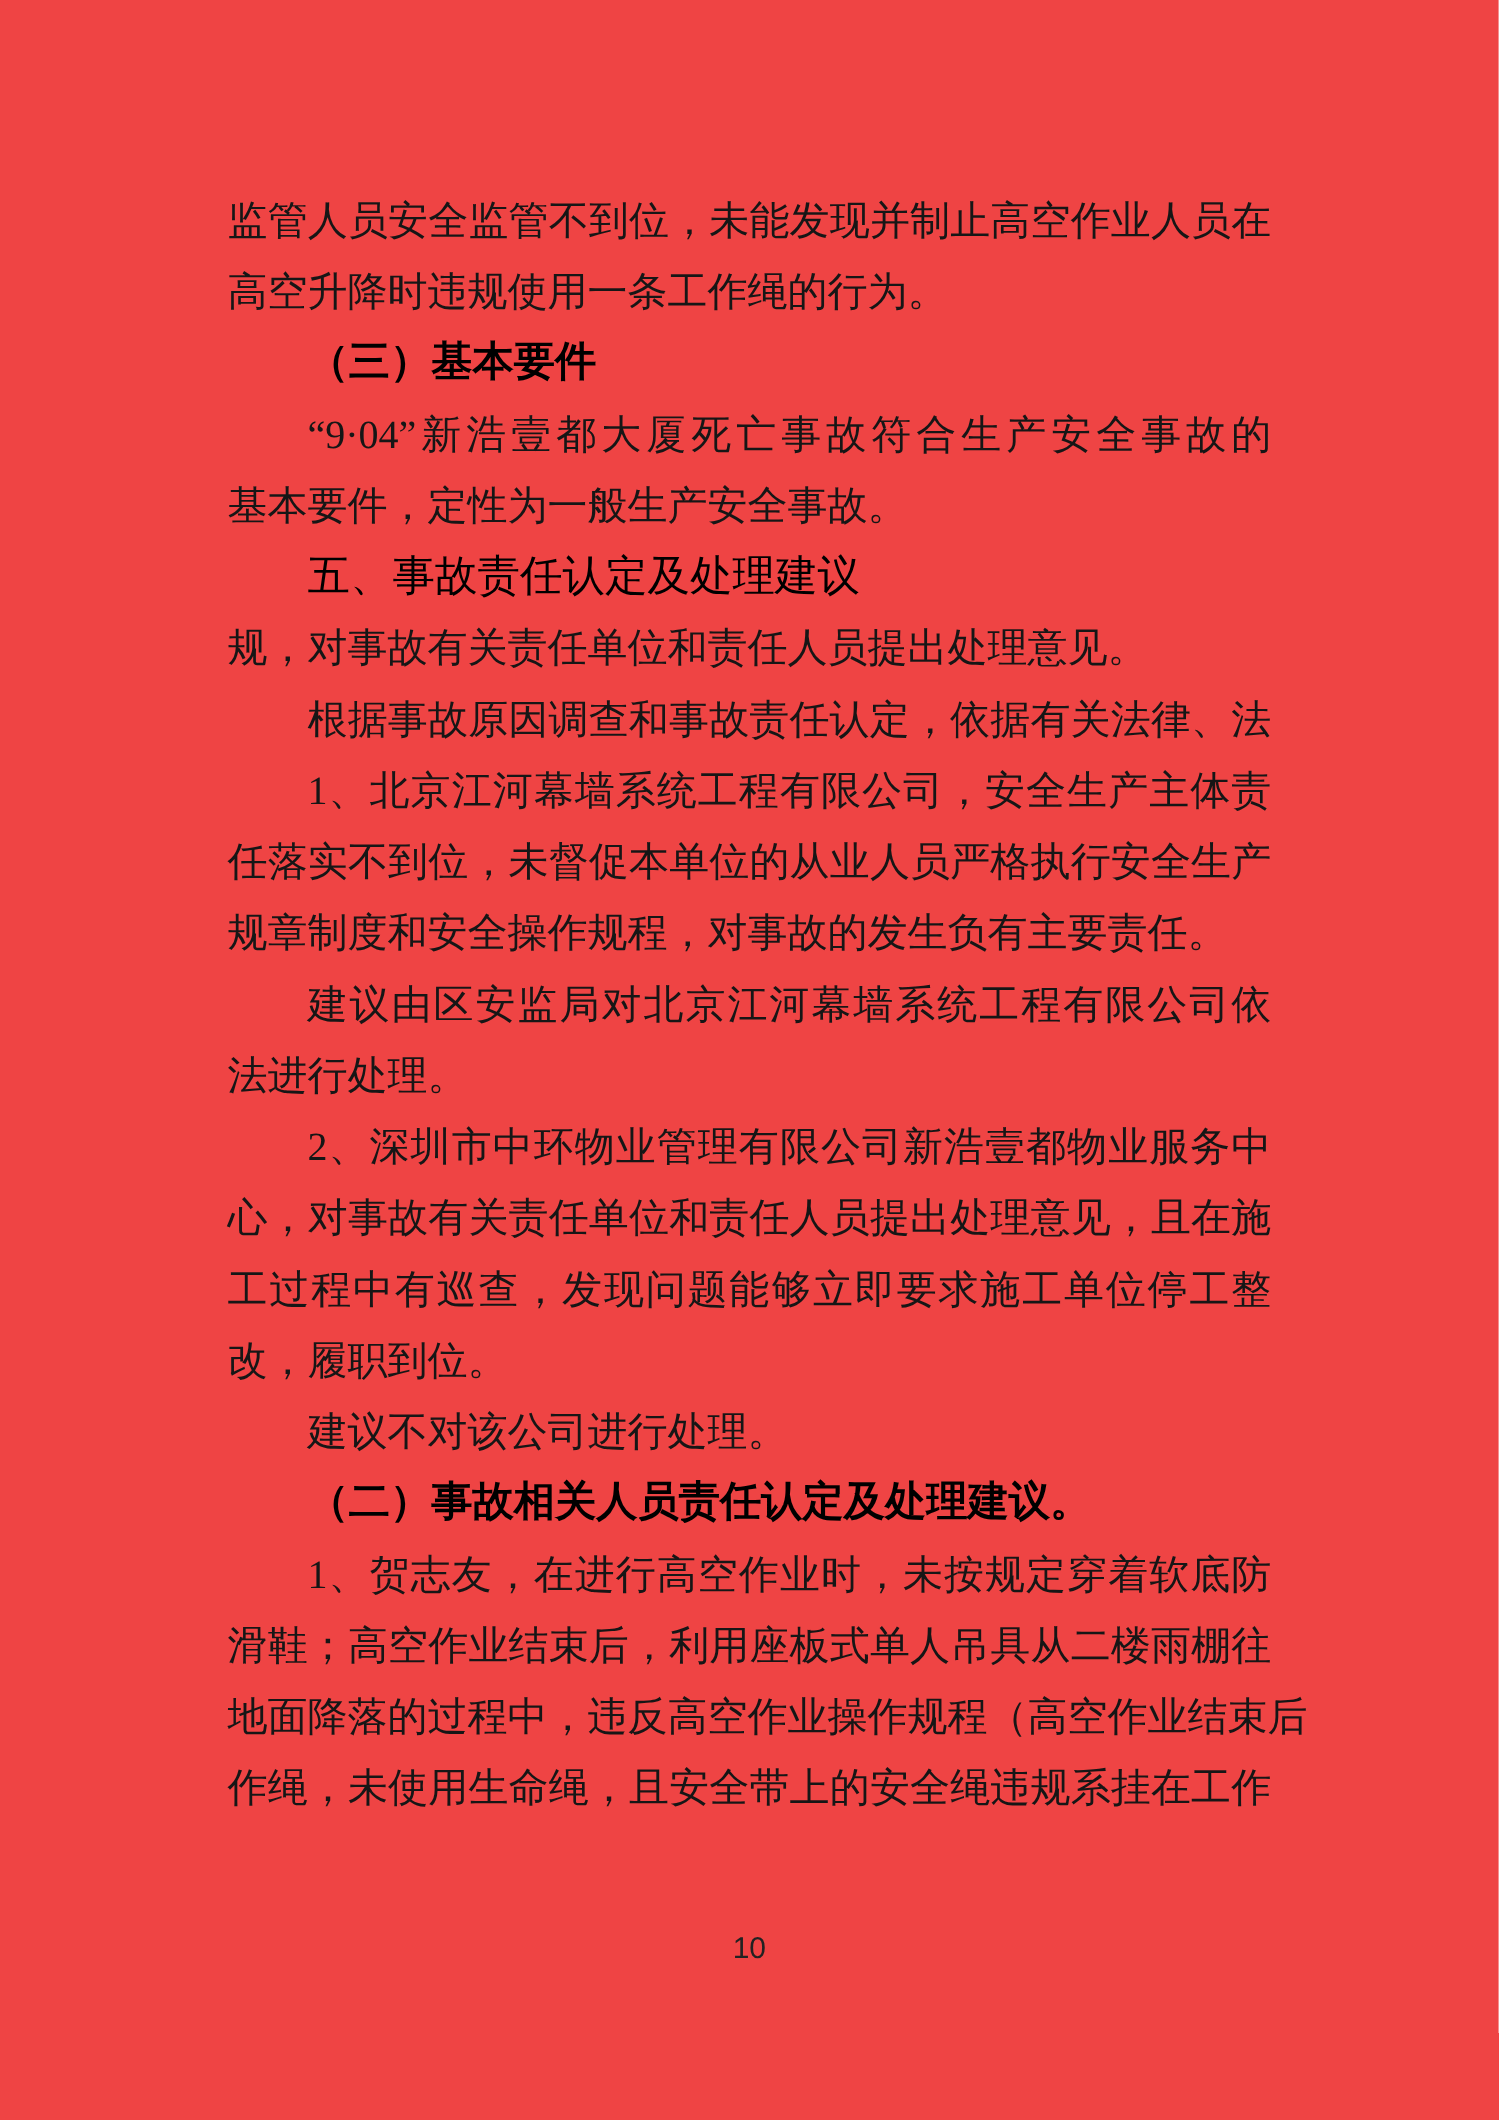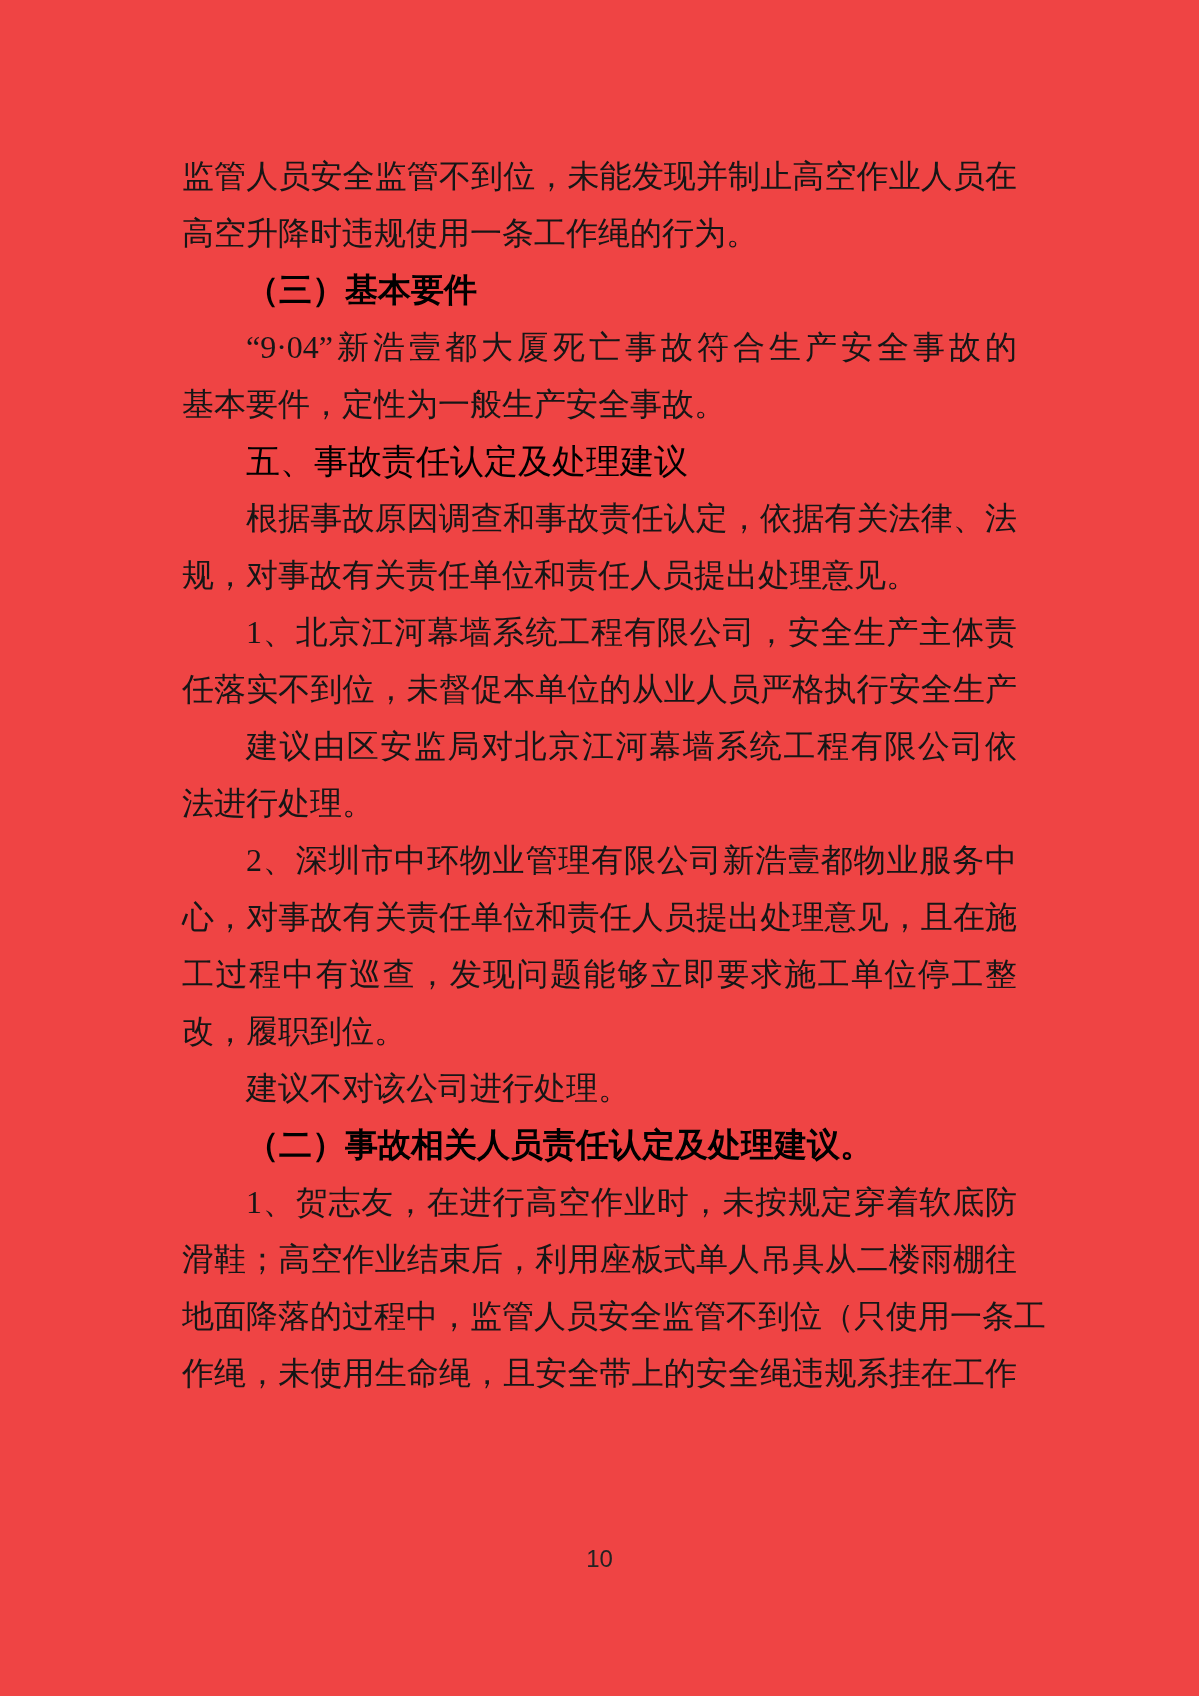--- a/index.html
+++ b/index.html
@@ -68,34 +68,35 @@
 <body>
 
 <div class="page">
   <div class="content">
     <div class="line jf">监管人员安全监管不到位，未能发现并制止高空作业人员在</div>
     <div class="line">高空升降时违规使用一条工作绳的行为。</div>
     <div class="line ind h">（三）基本要件</div>
     <div class="line ind jf">“9·04”新浩壹都大厦死亡事故符合生产安全事故的</div>
     <div class="line">基本要件，定性为一般生产安全事故。</div>
     <div class="line ind hs">五、事故责任认定及处理建议</div>
+    <div class="line">规，对事故有关责任单位和责任人员提出处理意见。</div>
     <div class="line ind jf">根据事故原因调查和事故责任认定，依据有关法律、法</div>
-    <div class="line">规，对事故有关责任单位和责任人员提出处理意见。</div>
     <div class="line ind jf">1、北京江河幕墙系统工程有限公司，安全生产主体责</div>
     <div class="line jf">任落实不到位，未督促本单位的从业人员严格执行安全生产</div>
+    <div class="line">规章制度和安全操作规程，对事故的发生负有主要责任。</div>
     <div class="line ind jf">建议由区安监局对北京江河幕墙系统工程有限公司依</div>
     <div class="line">法进行处理。</div>
     <div class="line ind jf">2、深圳市中环物业管理有限公司新浩壹都物业服务中</div>
     <div class="line jf">心，对事故有关责任单位和责任人员提出处理意见，且在施</div>
     <div class="line jf">工过程中有巡查，发现问题能够立即要求施工单位停工整</div>
     <div class="line">改，履职到位。</div>
     <div class="line ind">建议不对该公司进行处理。</div>
     <div class="line ind h">（二）事故相关人员责任认定及处理建议。</div>
     <div class="line ind jf">1、贺志友，在进行高空作业时，未按规定穿着软底防</div>
     <div class="line jf">滑鞋；高空作业结束后，利用座板式单人吊具从二楼雨棚往</div>
-    <div class="line jf">地面降落的过程中，监管人员安全监管不到位（只使用一条工</div>
+    <div class="line jf">地面降落的过程中，违反高空作业操作规程（高空作业结束后</div>
     <div class="line jf">作绳，未使用生命绳，且安全带上的安全绳违规系挂在工作</div>
   </div>
 
   <div class="footer">
     <span class="pagenum">10</span>
   </div>
 </div>
 
 </body></html>

